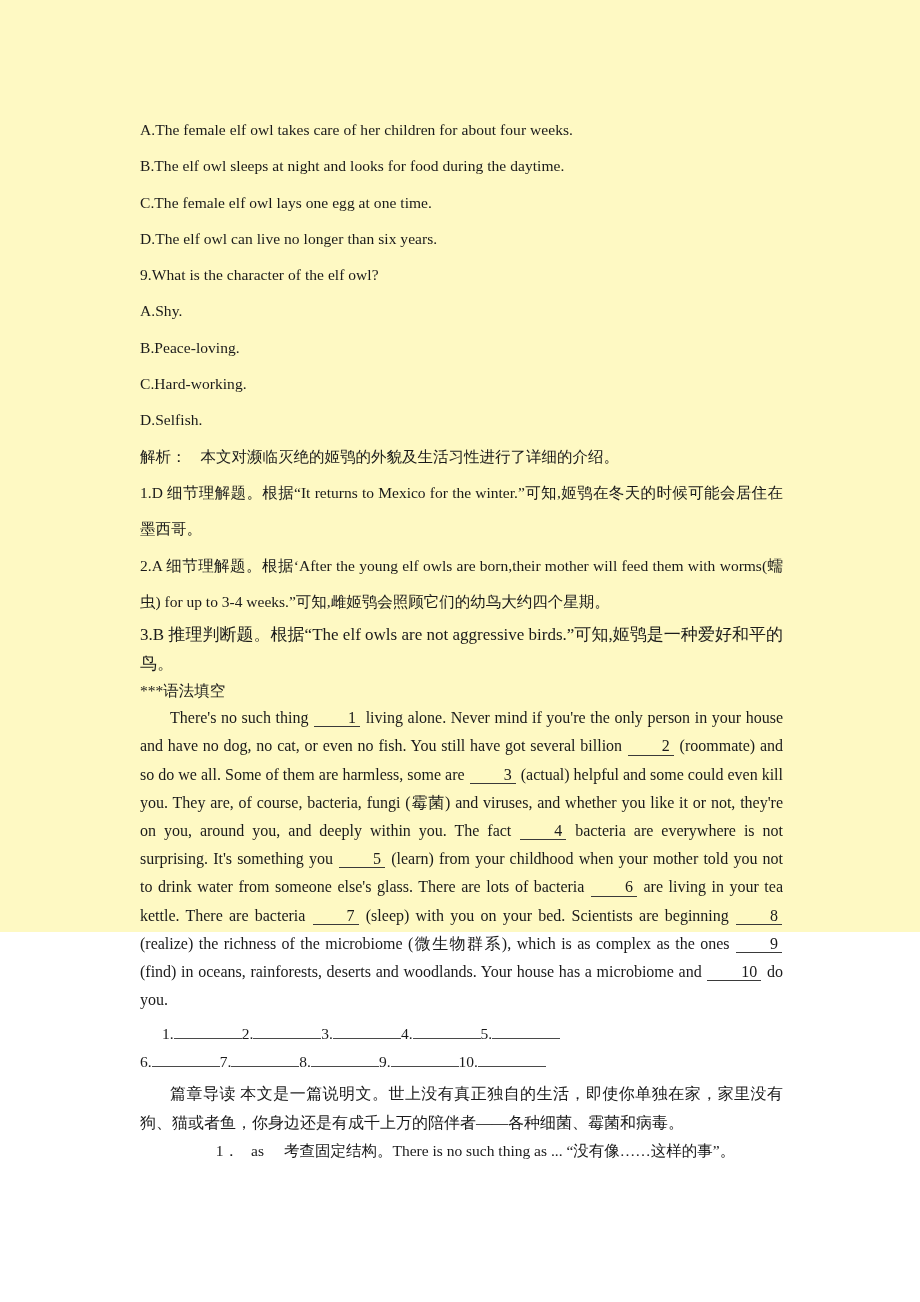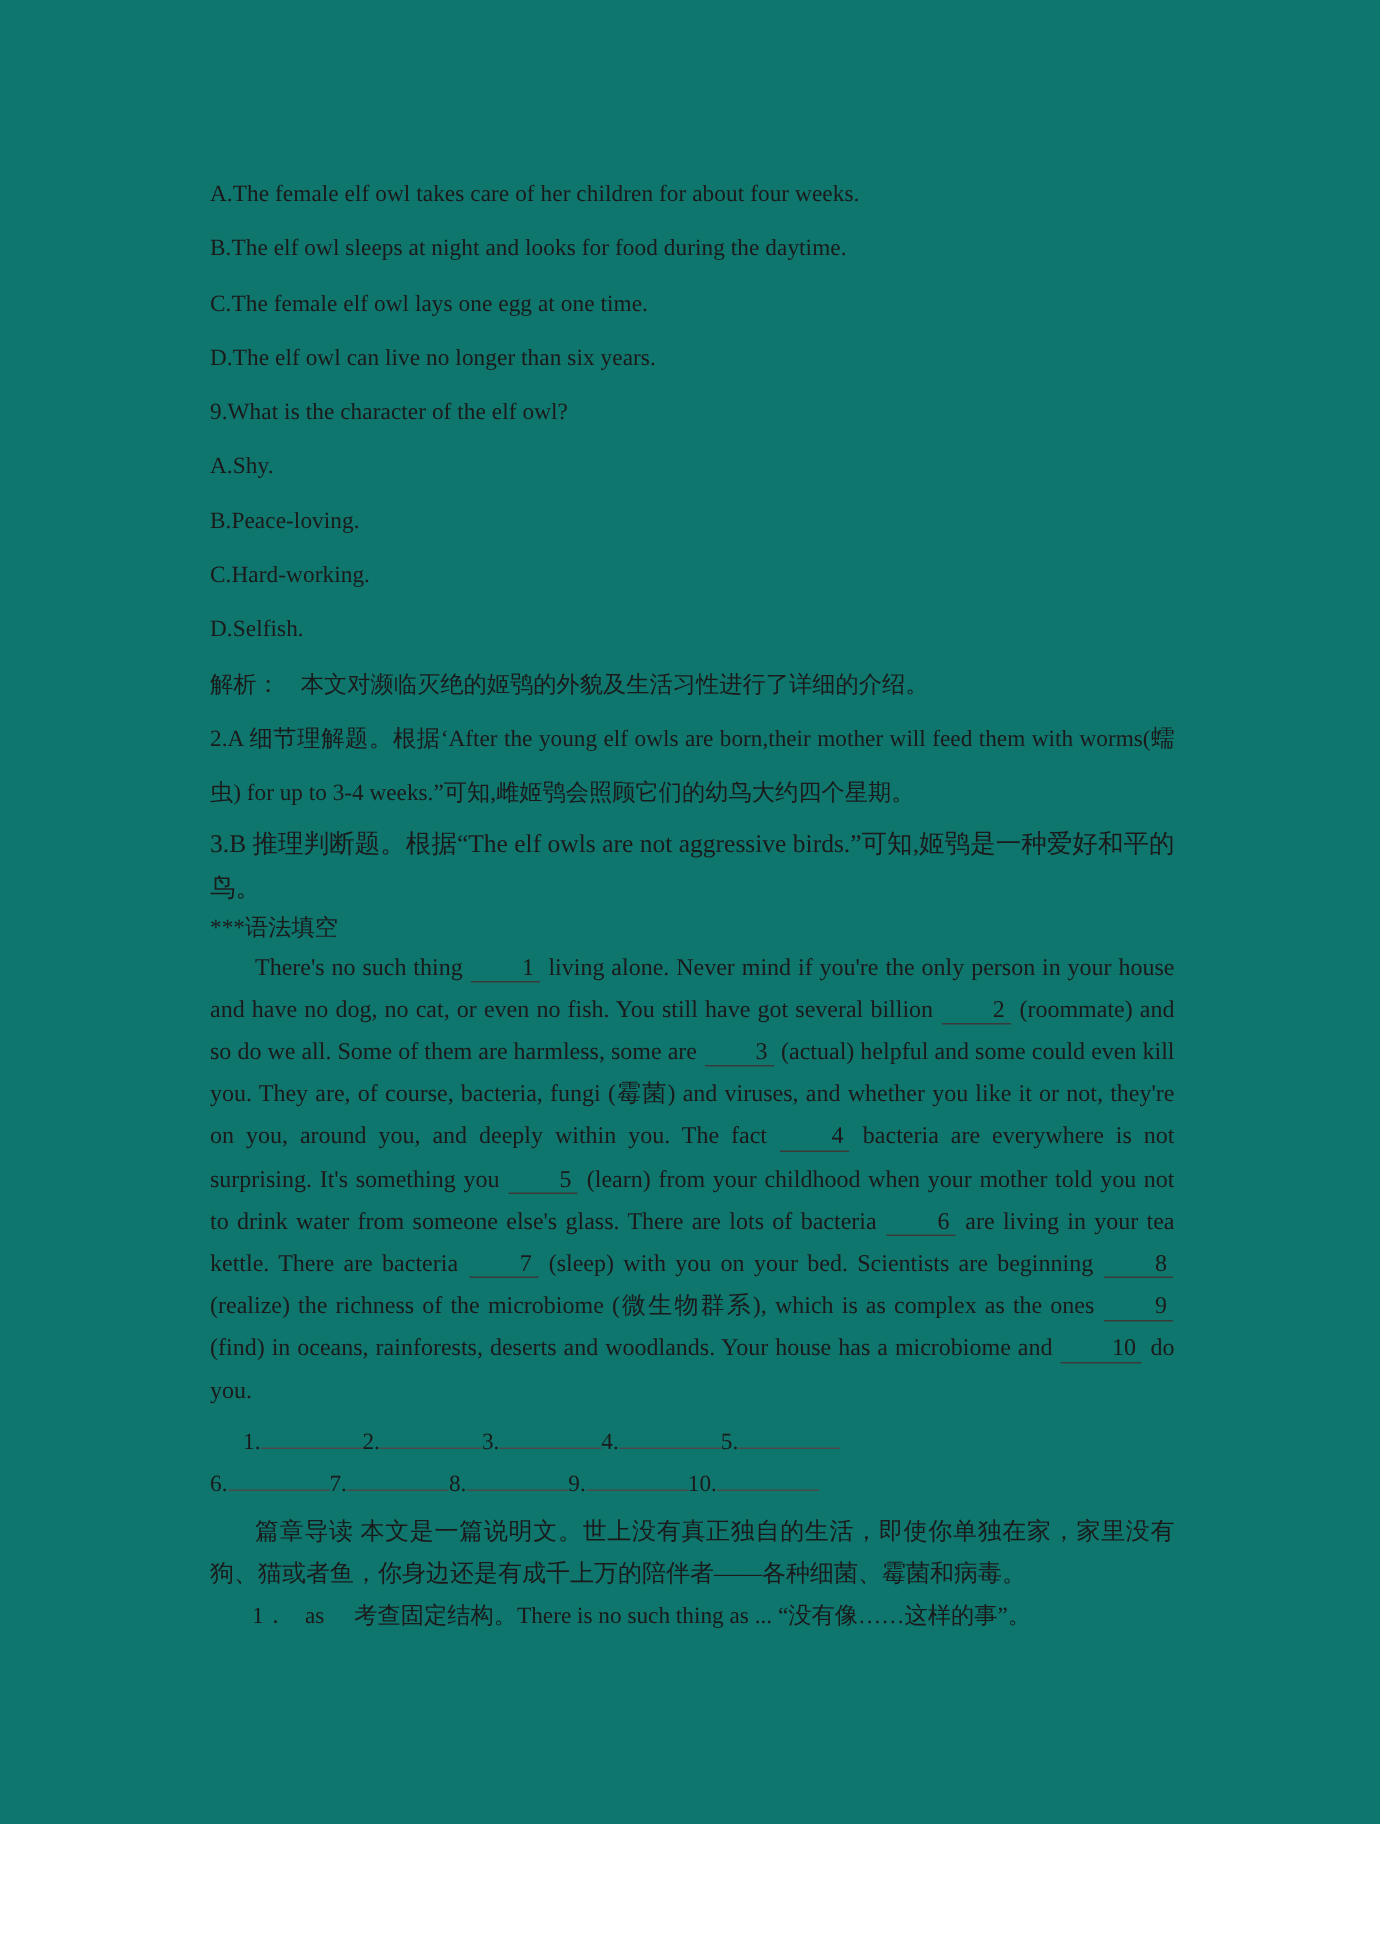--- a/index.html
+++ b/index.html
@@ -10,22 +10,22 @@
   body {
     width: 920px;
     height: 1302px;
     font-family: "Liberation Serif", "DejaVu Serif", serif;
     color: #1a1a1a;
     overflow: hidden;
   }
   .page {
     position: relative;
     width: 920px;
-    height: 1216px;
-    background: #0f766e;
+    height: 932px;
+    background: #fef9c3;
   }
   .content {
     position: absolute;
     left: 140px;
     top: 112px;
     width: 643px;
   }
 
   
   .loose-line {
@@ -123,20 +123,21 @@
     line-height: 28.2px;
     text-align: justify;
     text-justify: inter-character;
     text-indent: 30px;
   }
   .note-line {
     font-size: 15.5px;
     line-height: 28.2px;
     text-indent: 28px;
     white-space: nowrap;
+    text-align: center;
   }
   .note-line .gap-sm {
     display: inline-block;
     width: 12px;
   }
   .note-line .gap-md {
     display: inline-block;
     width: 20px;
   }
 </style>
@@ -153,20 +154,21 @@
 
     <div class="loose-line">9.What is the character of the elf owl?</div>
     <div class="loose-line">A.Shy.</div>
     <div class="loose-line">B.Peace-loving.</div>
     <div class="loose-line">C.Hard-working.</div>
     <div class="loose-line">D.Selfish.</div>
 
 
     <div class="key-line"><span>解析：</span><span class="gap"></span><span>本文对濒临灭绝的姬鸮的外貌及生活习性进行了详细的介绍。</span></div>
 
+    <div class="analysis">1.D  细节理解题。根据“It returns to Mexico for the winter.”可知,姬鸮在冬天的时候可能会居住在墨西哥。</div>
     <div class="analysis">2.A  细节理解题。根据‘After the young elf owls are born,their mother will feed them with worms(蠕虫) for up to 3-4 weeks.”可知,雌姬鸮会照顾它们的幼鸟大约四个星期。</div>
     <div class="analysis-tight">3.B  推理判断题。根据“The elf owls are not aggressive birds.”可知,姬鸮是一种爱好和平的鸟。</div>
 
     <div class="sec-head">***语法填空</div>
 
     <div class="passage"><span>There's no such thing </span><span class="blank">1</span><span> living alone. Never mind if you're the only person in your house and have no dog, no cat, or even no fish. You still have got several billion </span><span class="blank">2</span><span> (roommate) and so do we all. Some of them are harmless, some are </span><span class="blank">3</span><span> (actual) helpful and some could even kill you. They are, of course, bacteria, fungi (霉菌) and viruses, and whether you like it or not, they're on you, around you, and deeply within you. The fact </span><span class="blank">4</span><span> bacteria are everywhere is not surprising. It's something you </span><span class="blank">5</span><span> (learn) from your childhood when your mother told you not to drink water from someone else's glass. There are lots of bacteria </span><span class="blank">6</span><span> are living in your tea kettle. There are bacteria </span><span class="blank">7</span><span> (sleep) with you on your bed. Scientists are beginning </span><span class="blank">8</span><span> (realize) the richness of the microbiome (微生物群系), which is as complex as the ones </span><span class="blank">9</span><span> (find) in oceans, rainforests, deserts and woodlands. Your house has a microbiome and </span><span class="blank">10</span><span> do you.</span></div>
 
     <div class="ans-rows">
       <div class="ans-row"><span class="ans-item"><span class="num">1.</span><span class="rule"></span></span><span class="spacer"></span><span class="ans-item"><span class="num">2.</span><span class="rule"></span></span><span class="spacer"></span><span class="ans-item"><span class="num">3.</span><span class="rule"></span></span><span class="spacer"></span><span class="ans-item"><span class="num">4.</span><span class="rule"></span></span><span class="spacer"></span><span class="ans-item"><span class="num">5.</span><span class="rule"></span></span></div>
 

